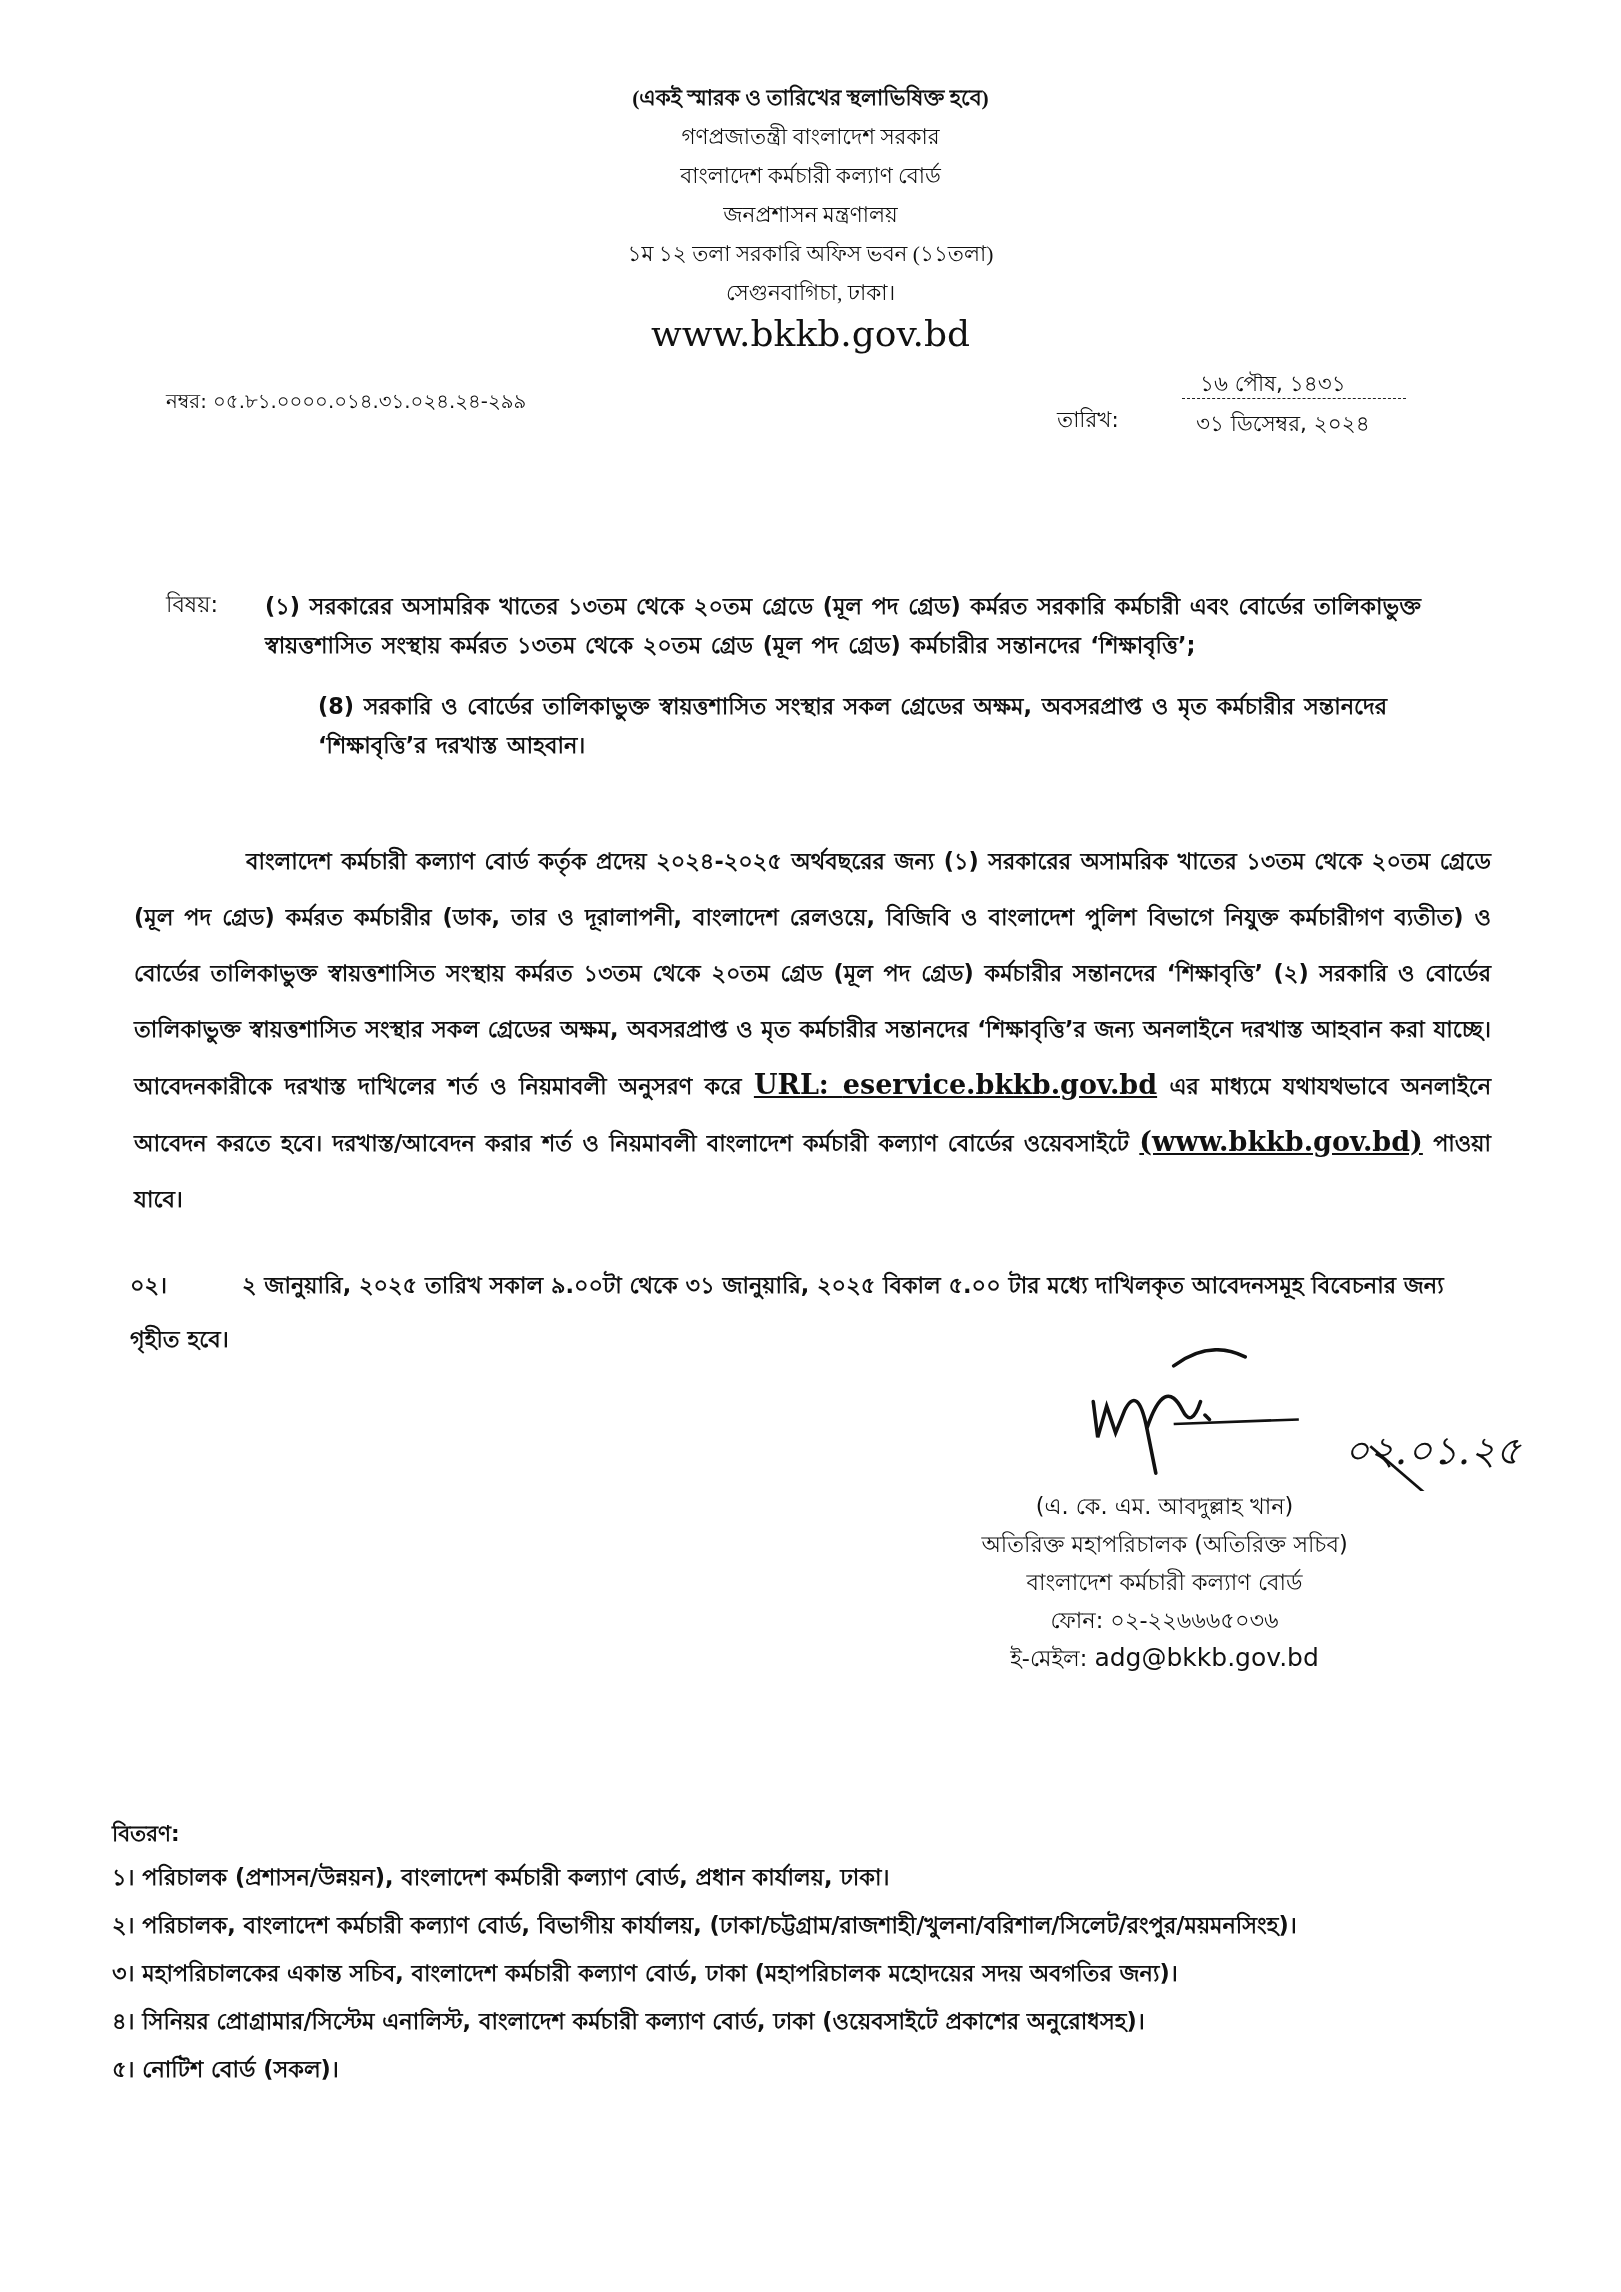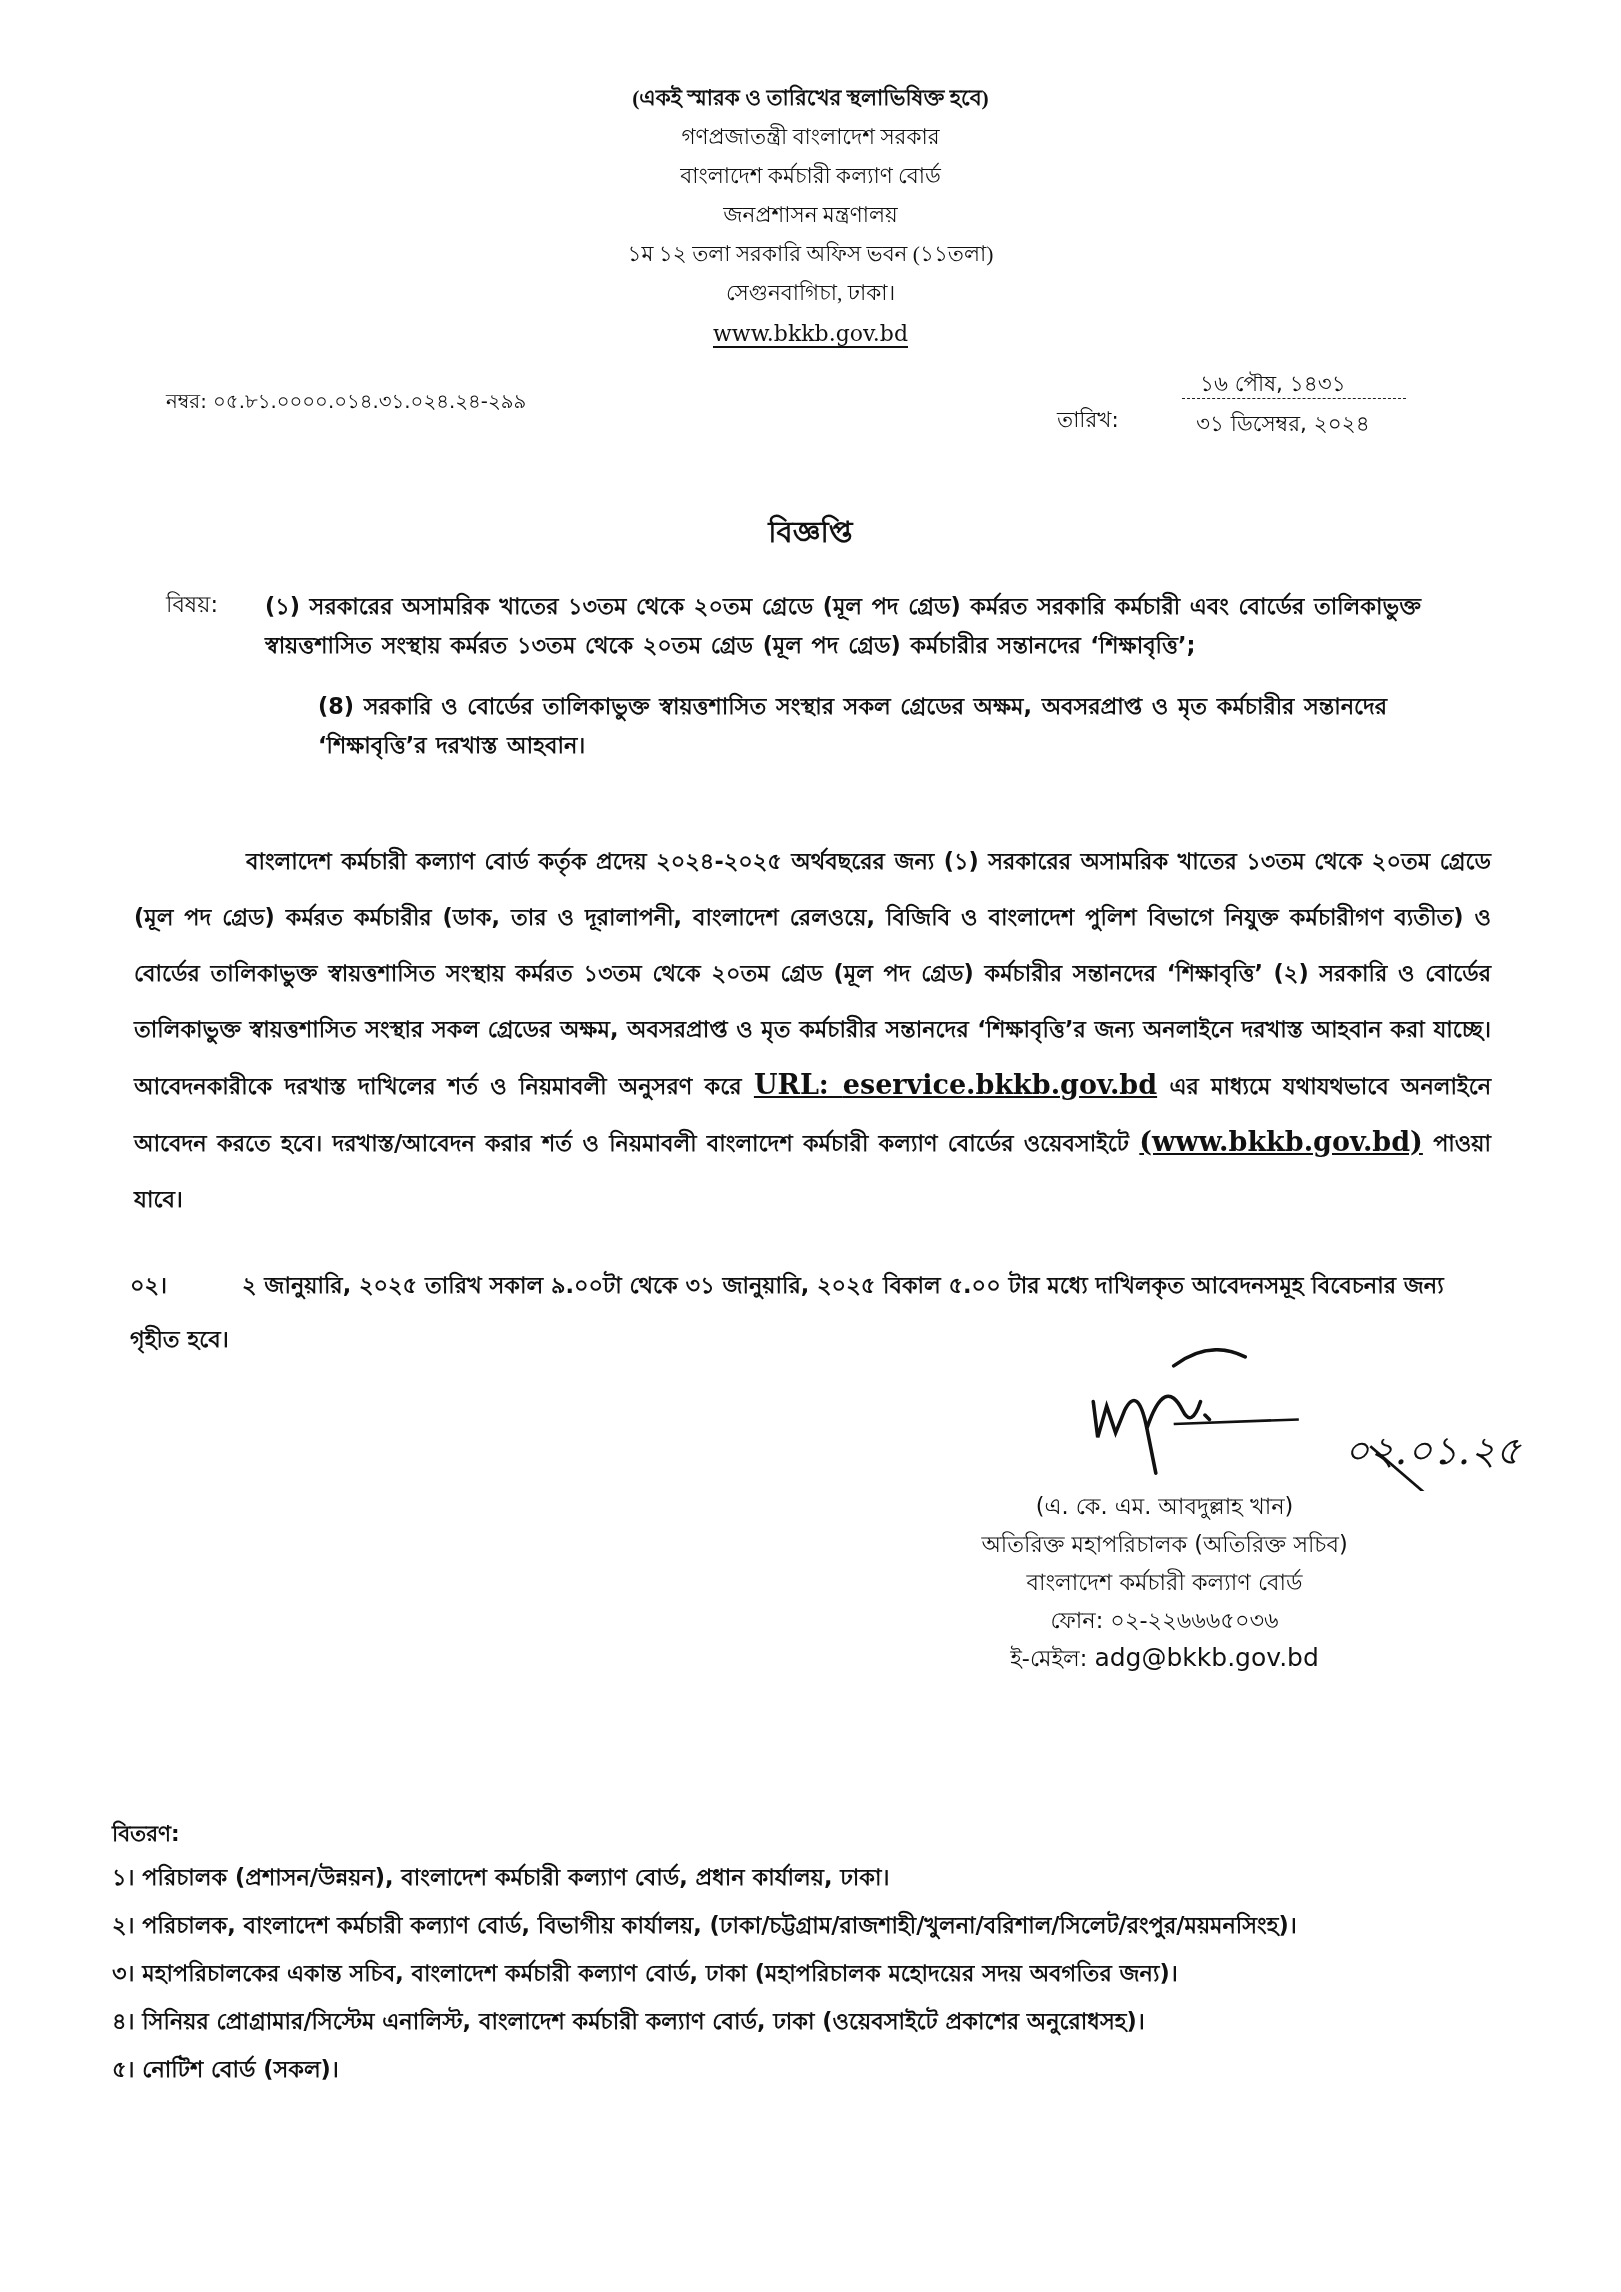--- a/index.html
+++ b/index.html
@@ -5,22 +5,22 @@
     html, body { margin: 0; padding: 0; background: #ffffff; }
     body {
       width: 1621px; height: 2293px; position: relative; overflow: hidden;
       font-family: "DejaVu Sans", sans-serif; color: #111111;
     }
     .page { position: absolute; left: 0; top: 0; width: 1621px; height: 2293px; background: #fff; }
     .header { position: absolute; left: 0; top: 79px; width: 1621px; text-align: center; }
     .header .line { font-size: 21.5px; line-height: 39px; font-family: Liberation Serif, serif; }
     .header .line.bold { font-weight: bold; }
     .header .url {
-      font-family: "DejaVu Serif", serif; font-size: 22px; line-height: 41px;
-      text-decoration: underline; text-underline-offset: 5.4px;
+      font-family: "DejaVu Serif", serif; font-size: 36px; line-height: 41px;
+      text-underline-offset: 5.4px;
     }
     .memo-no { position: absolute; left: 166px; top: 387px; font-size: 19.7px; }
     .date-block { position: absolute; left: 1057px; top: 367px; width: 376px; height: 72px; }
     .date-label { position: absolute; left: 0; top: 36px; font-size: 21.5px; }
     .date-bangla { position: absolute; left: 143px; top: 0; font-size: 21.5px; }
     .date-divider { position: absolute; left: 125px; top: 31px; width: 224px; border-top: 1.8px dashed #222; }
     .date-english { position: absolute; left: 139px; top: 40px; font-size: 21.5px; }
     .title {
       position: absolute; left: 0; top: 509px; width: 1621px; text-align: center;
       font-size: 29px; font-weight: bold;
@@ -73,21 +73,20 @@
 
   <div class="memo-no">নম্বর: ০৫.৮১.০০০০.০১৪.৩১.০২৪.২৪-২৯৯</div>
 
   <div class="date-block">
     <div class="date-bangla">১৬ পৌষ, ১৪৩১</div>
     <div class="date-label">তারিখ:</div>
     <div class="date-divider"></div>
     <div class="date-english">৩১ ডিসেম্বর, ২০২৪</div>
   </div>
 
-  <div class="title">বিজ্ঞপ্তি</div>
 
   <div class="subject">
     <div class="subject-label">বিষয়:</div>
     <div class="subject-item i1">(১) সরকারের অসামরিক খাতের ১৩তম থেকে ২০তম গ্রেডে (মূল পদ গ্রেড) কর্মরত সরকারি কর্মচারী এবং বোর্ডের তালিকাভুক্ত স্বায়ত্তশাসিত সংস্থায় কর্মরত ১৩তম থেকে ২০তম গ্রেড (মূল পদ গ্রেড) কর্মচারীর সন্তানদের ‘শিক্ষাবৃত্তি’;</div>
     <div class="subject-item i2">(8) সরকারি ও বোর্ডের তালিকাভুক্ত স্বায়ত্তশাসিত সংস্থার সকল গ্রেডের অক্ষম, অবসরপ্রাপ্ত ও মৃত কর্মচারীর সন্তানদের ‘শিক্ষাবৃত্তি’র দরখাস্ত আহবান।</div>
   </div>
 
   <div class="para"><span>বাংলাদেশ কর্মচারী কল্যাণ বোর্ড কর্তৃক প্রদেয় ২০২৪-২০২৫ অর্থবছরের জন্য (১) সরকারের অসামরিক খাতের ১৩তম থেকে ২০তম গ্রেডে (মূল পদ গ্রেড) কর্মরত কর্মচারীর (ডাক, তার ও দূরালাপনী, বাংলাদেশ রেলওয়ে, বিজিবি ও বাংলাদেশ পুলিশ বিভাগে নিযুক্ত কর্মচারীগণ ব্যতীত) ও বোর্ডের তালিকাভুক্ত স্বায়ত্তশাসিত সংস্থায় কর্মরত ১৩তম থেকে ২০তম গ্রেড (মূল পদ গ্রেড) কর্মচারীর সন্তানদের ‘শিক্ষাবৃত্তি’ (২) সরকারি ও বোর্ডের তালিকাভুক্ত স্বায়ত্তশাসিত সংস্থার সকল গ্রেডের অক্ষম, অবসরপ্রাপ্ত ও মৃত কর্মচারীর সন্তানদের ‘শিক্ষাবৃত্তি’র জন্য অনলাইনে দরখাস্ত আহবান করা যাচ্ছে। আবেদনকারীকে দরখাস্ত দাখিলের শর্ত ও নিয়মাবলী অনুসরণ করে </span><span class="link">URL: </span><span class="link">eservice.bkkb.gov.bd</span><span> এর মাধ্যমে যথাযথভাবে অনলাইনে আবেদন করতে হবে। দরখাস্ত/আবেদন করার শর্ত ও নিয়মাবলী বাংলাদেশ কর্মচারী কল্যাণ বোর্ডের ওয়েবসাইটে </span><span class="link">(www.bkkb.gov.bd)</span><span> পাওয়া যাবে।</span></div>
 
   <div class="point2">

